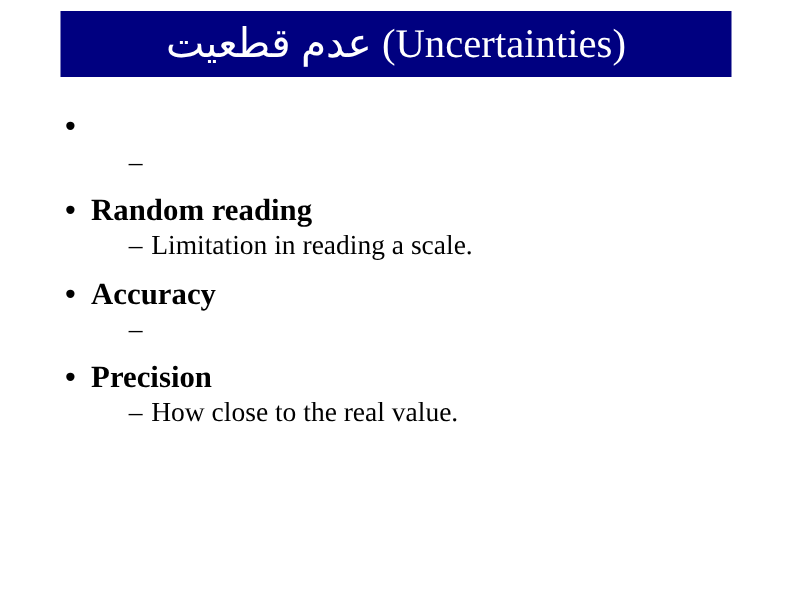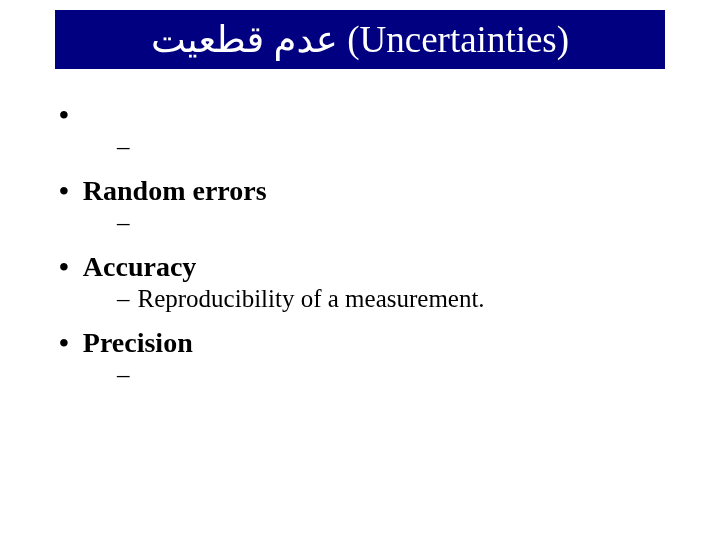--- a/index.html
+++ b/index.html
@@ -65,41 +65,42 @@
       <span class="bullet">•</span>
     </div>
     <div class="sub-item">
       <span class="dash">–</span>
     </div>
   </div>
 
   <div class="group">
     <div class="main-item">
       <span class="bullet">•</span>
-      <span>Random errors</span>
+      <span>Random reading</span>
     </div>
     <div class="sub-item">
       <span class="dash">–</span>
+      <span>Limitation in reading a scale.</span>
     </div>
   </div>
 
   <div class="group">
     <div class="main-item">
       <span class="bullet">•</span>
       <span>Accuracy</span>
     </div>
     <div class="sub-item">
       <span class="dash">–</span>
-      <span>Reproducibility of a measurement.</span>
     </div>
   </div>
 
   <div class="group">
     <div class="main-item">
       <span class="bullet">•</span>
       <span>Precision</span>
     </div>
     <div class="sub-item">
       <span class="dash">–</span>
+      <span>How close to the real value.</span>
     </div>
   </div>
 
 </div>
 
 </body></html>

